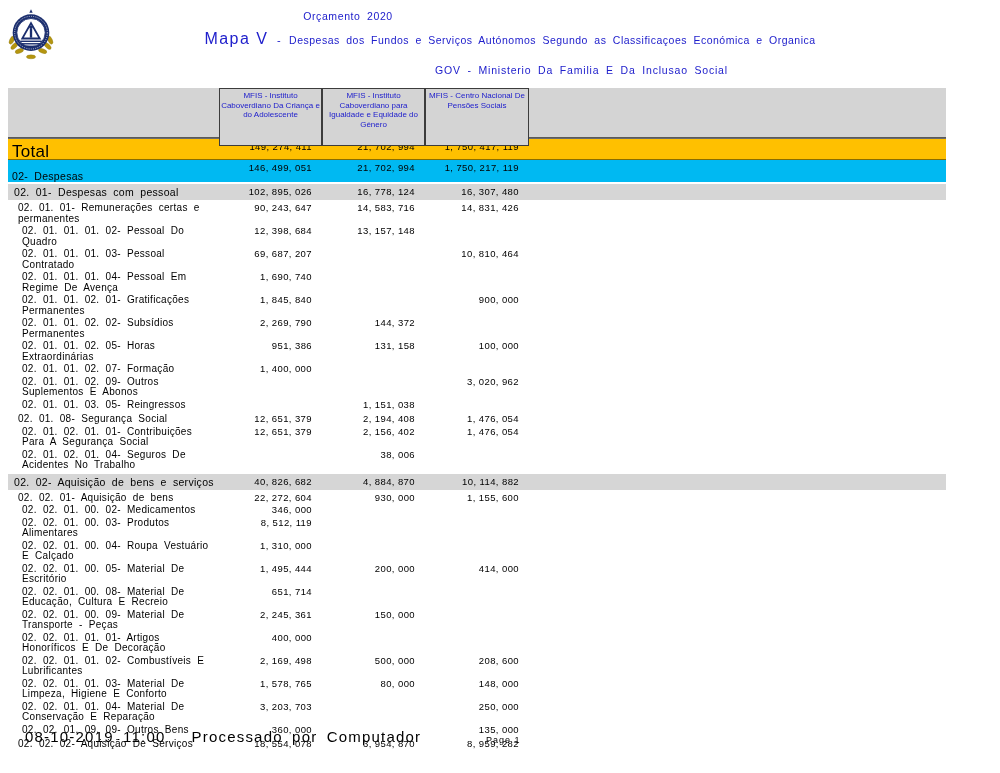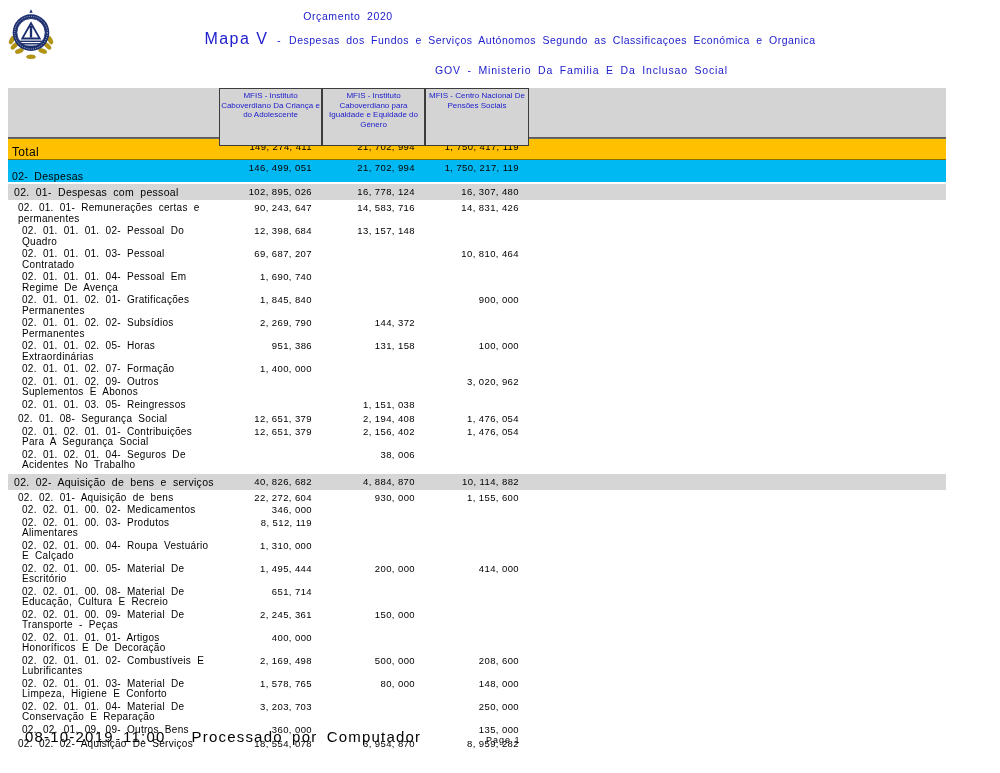--- a/index.html
+++ b/index.html
@@ -33,21 +33,21 @@
   .row { display:flex; width:938px; align-items:flex-start; padding:1px 0; }
   .lbl { width:211px; font-size:10px; line-height:10.5px; letter-spacing:0.3px;
     word-spacing:3px; padding-left:14px; }
   .val { width:103px; font-size:9.5px; line-height:10.5px; text-align:right;
     padding-right:10px; letter-spacing:0.4px; white-space:nowrap; }
   .val.v3 { width:104px; }
   .spacer { flex:1; }
 
   .row.total { background:var(--total-bg,#ffc000); min-height:20px;
     border-top:1px solid #6b6b6b; border-bottom:1px solid #8a6d00; }
-  .row.total .lbl { font-size:12px; padding-left:4px; padding-top:7px; }
+  .row.total .lbl { font-size:17px; padding-left:4px; padding-top:7px; }
   .row.total .val { padding-top:2px; }
   .row.cyan { background:var(--cyan-bg,#00b9f2); min-height:15px; }
   .row.cyan .lbl { font-size:10.5px; padding-left:4px; padding-top:10px; }
   .row.cyan .val { padding-top:2px; }
   .row.section { background:var(--section-bg,#d6d6d6); min-height:16px; margin-top:2px; }
   .row.section .lbl { font-size:10.5px; padding-left:6px; padding-top:2px; }
   .row.section .val { padding-top:2px; }
   .row.l3 { margin-top:2px; }
   .row.l3 .lbl { padding-left:10px; }
   .row.l4 .lbl { padding-left:14px; }

